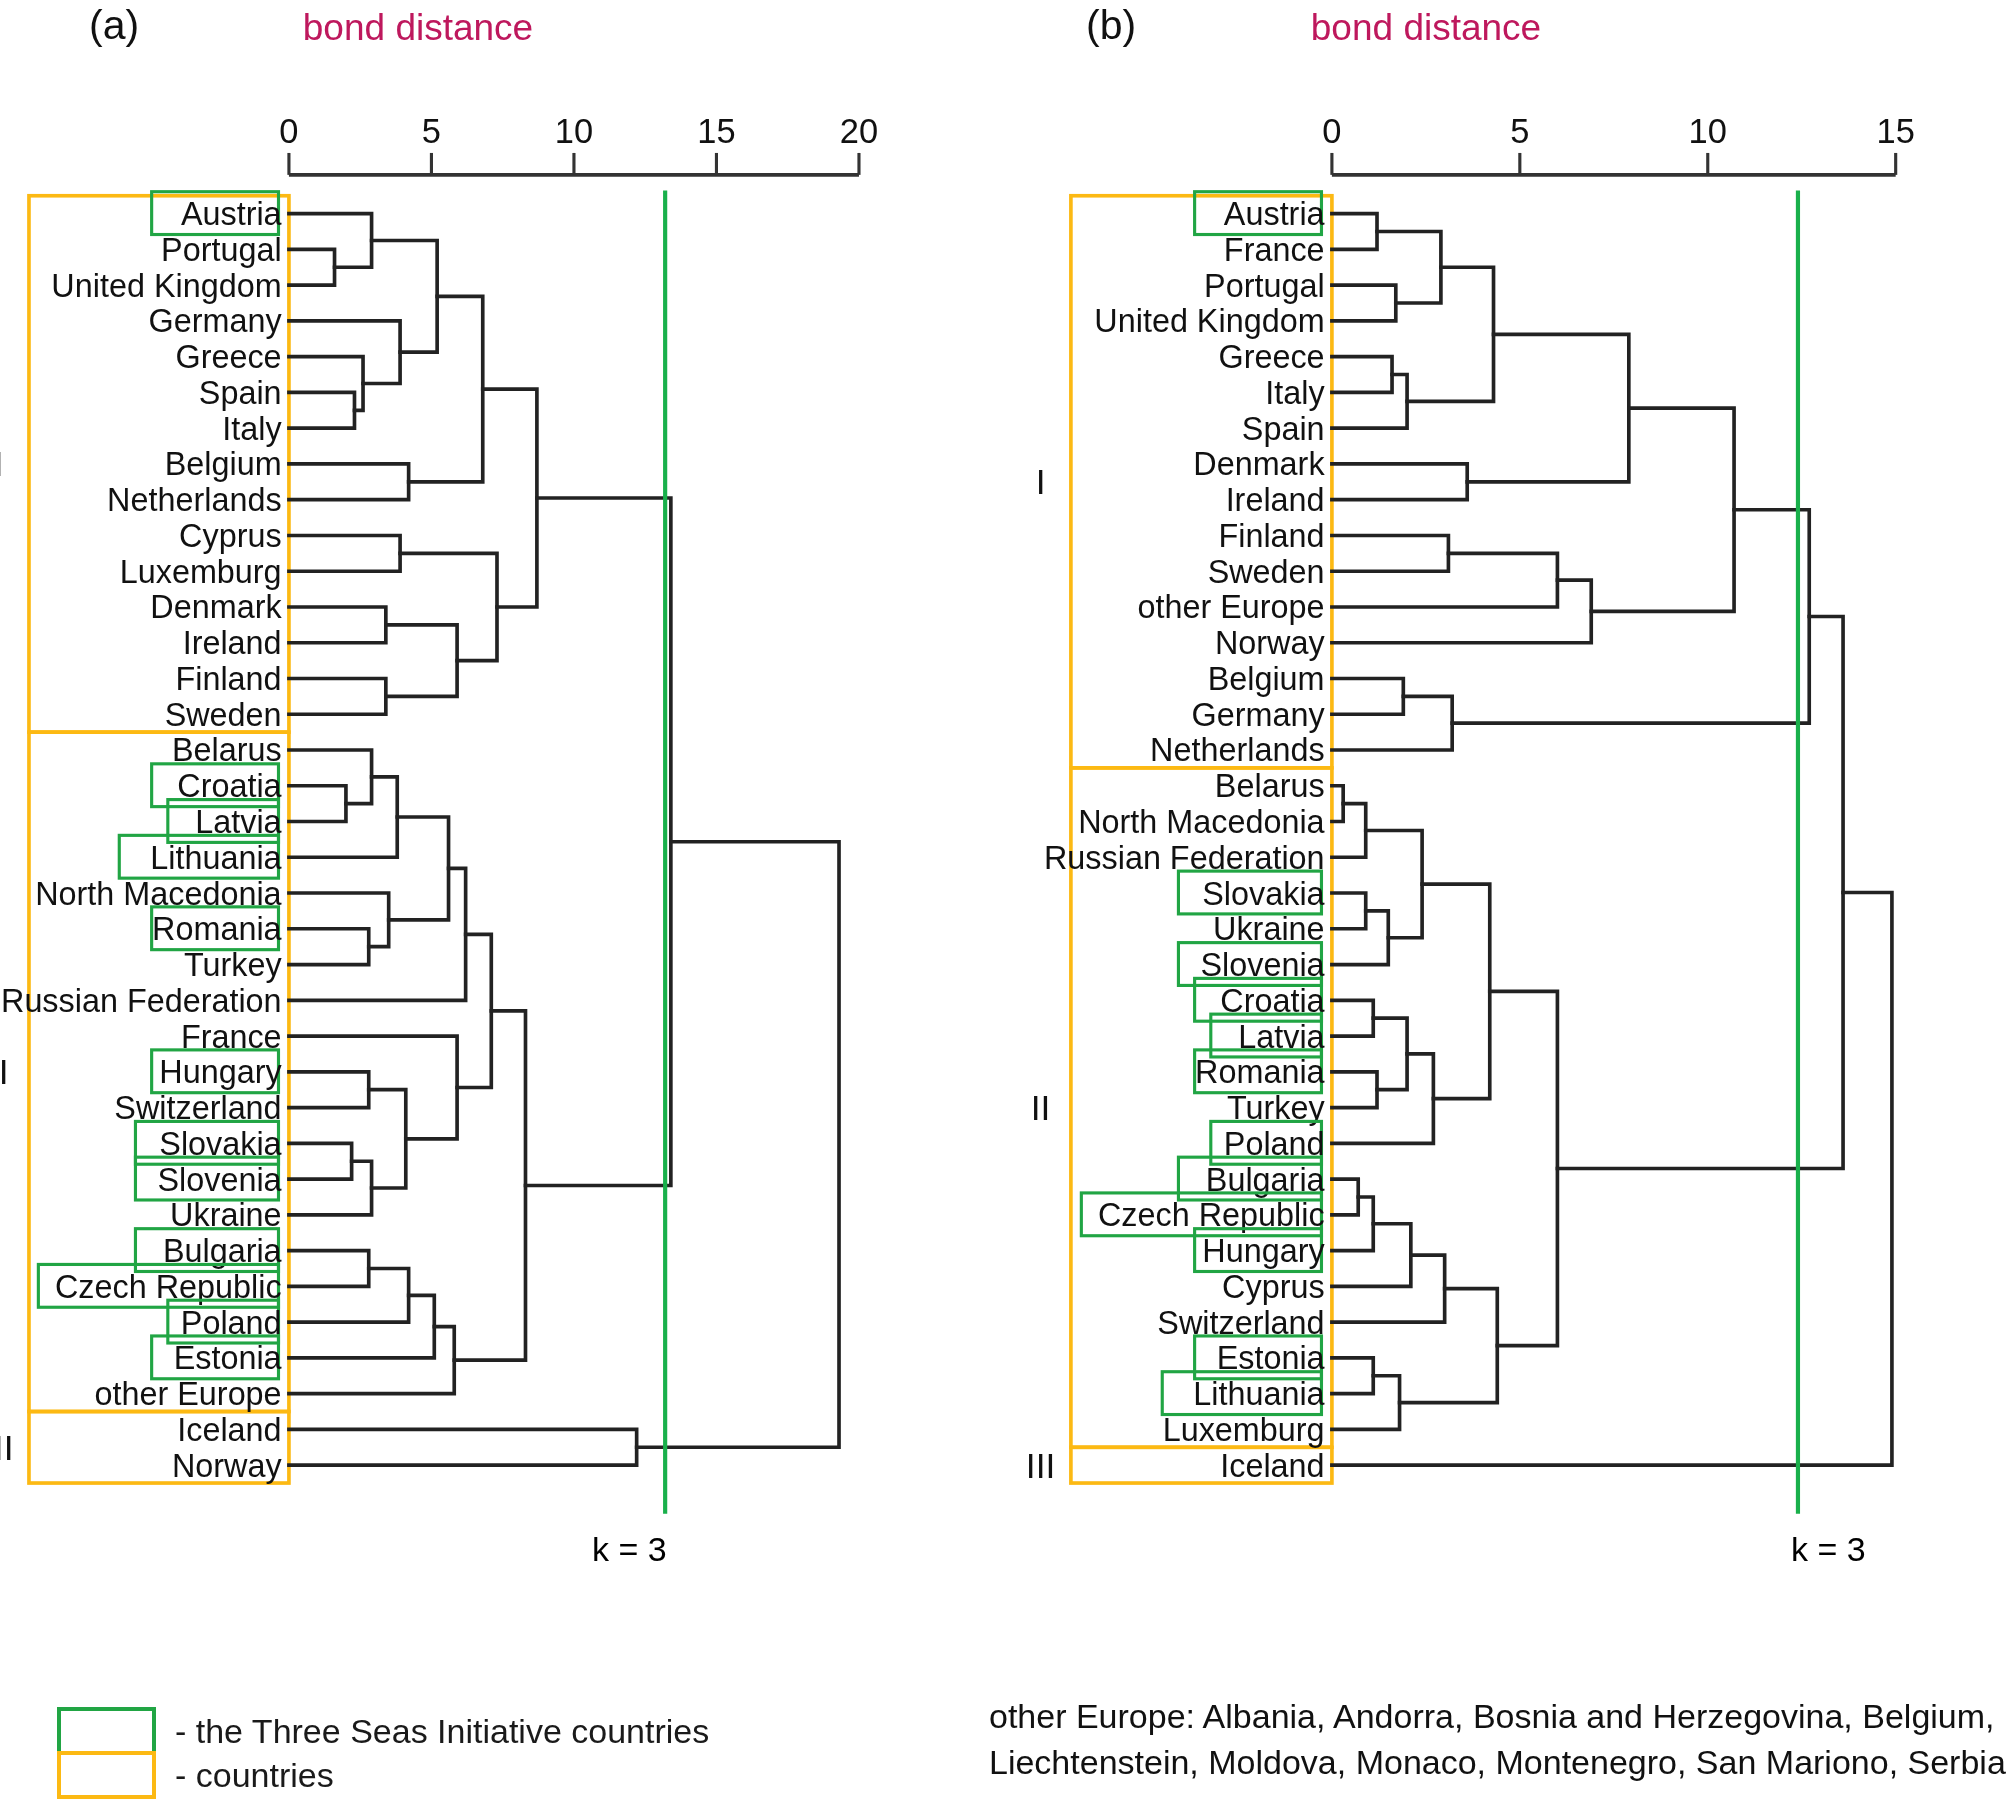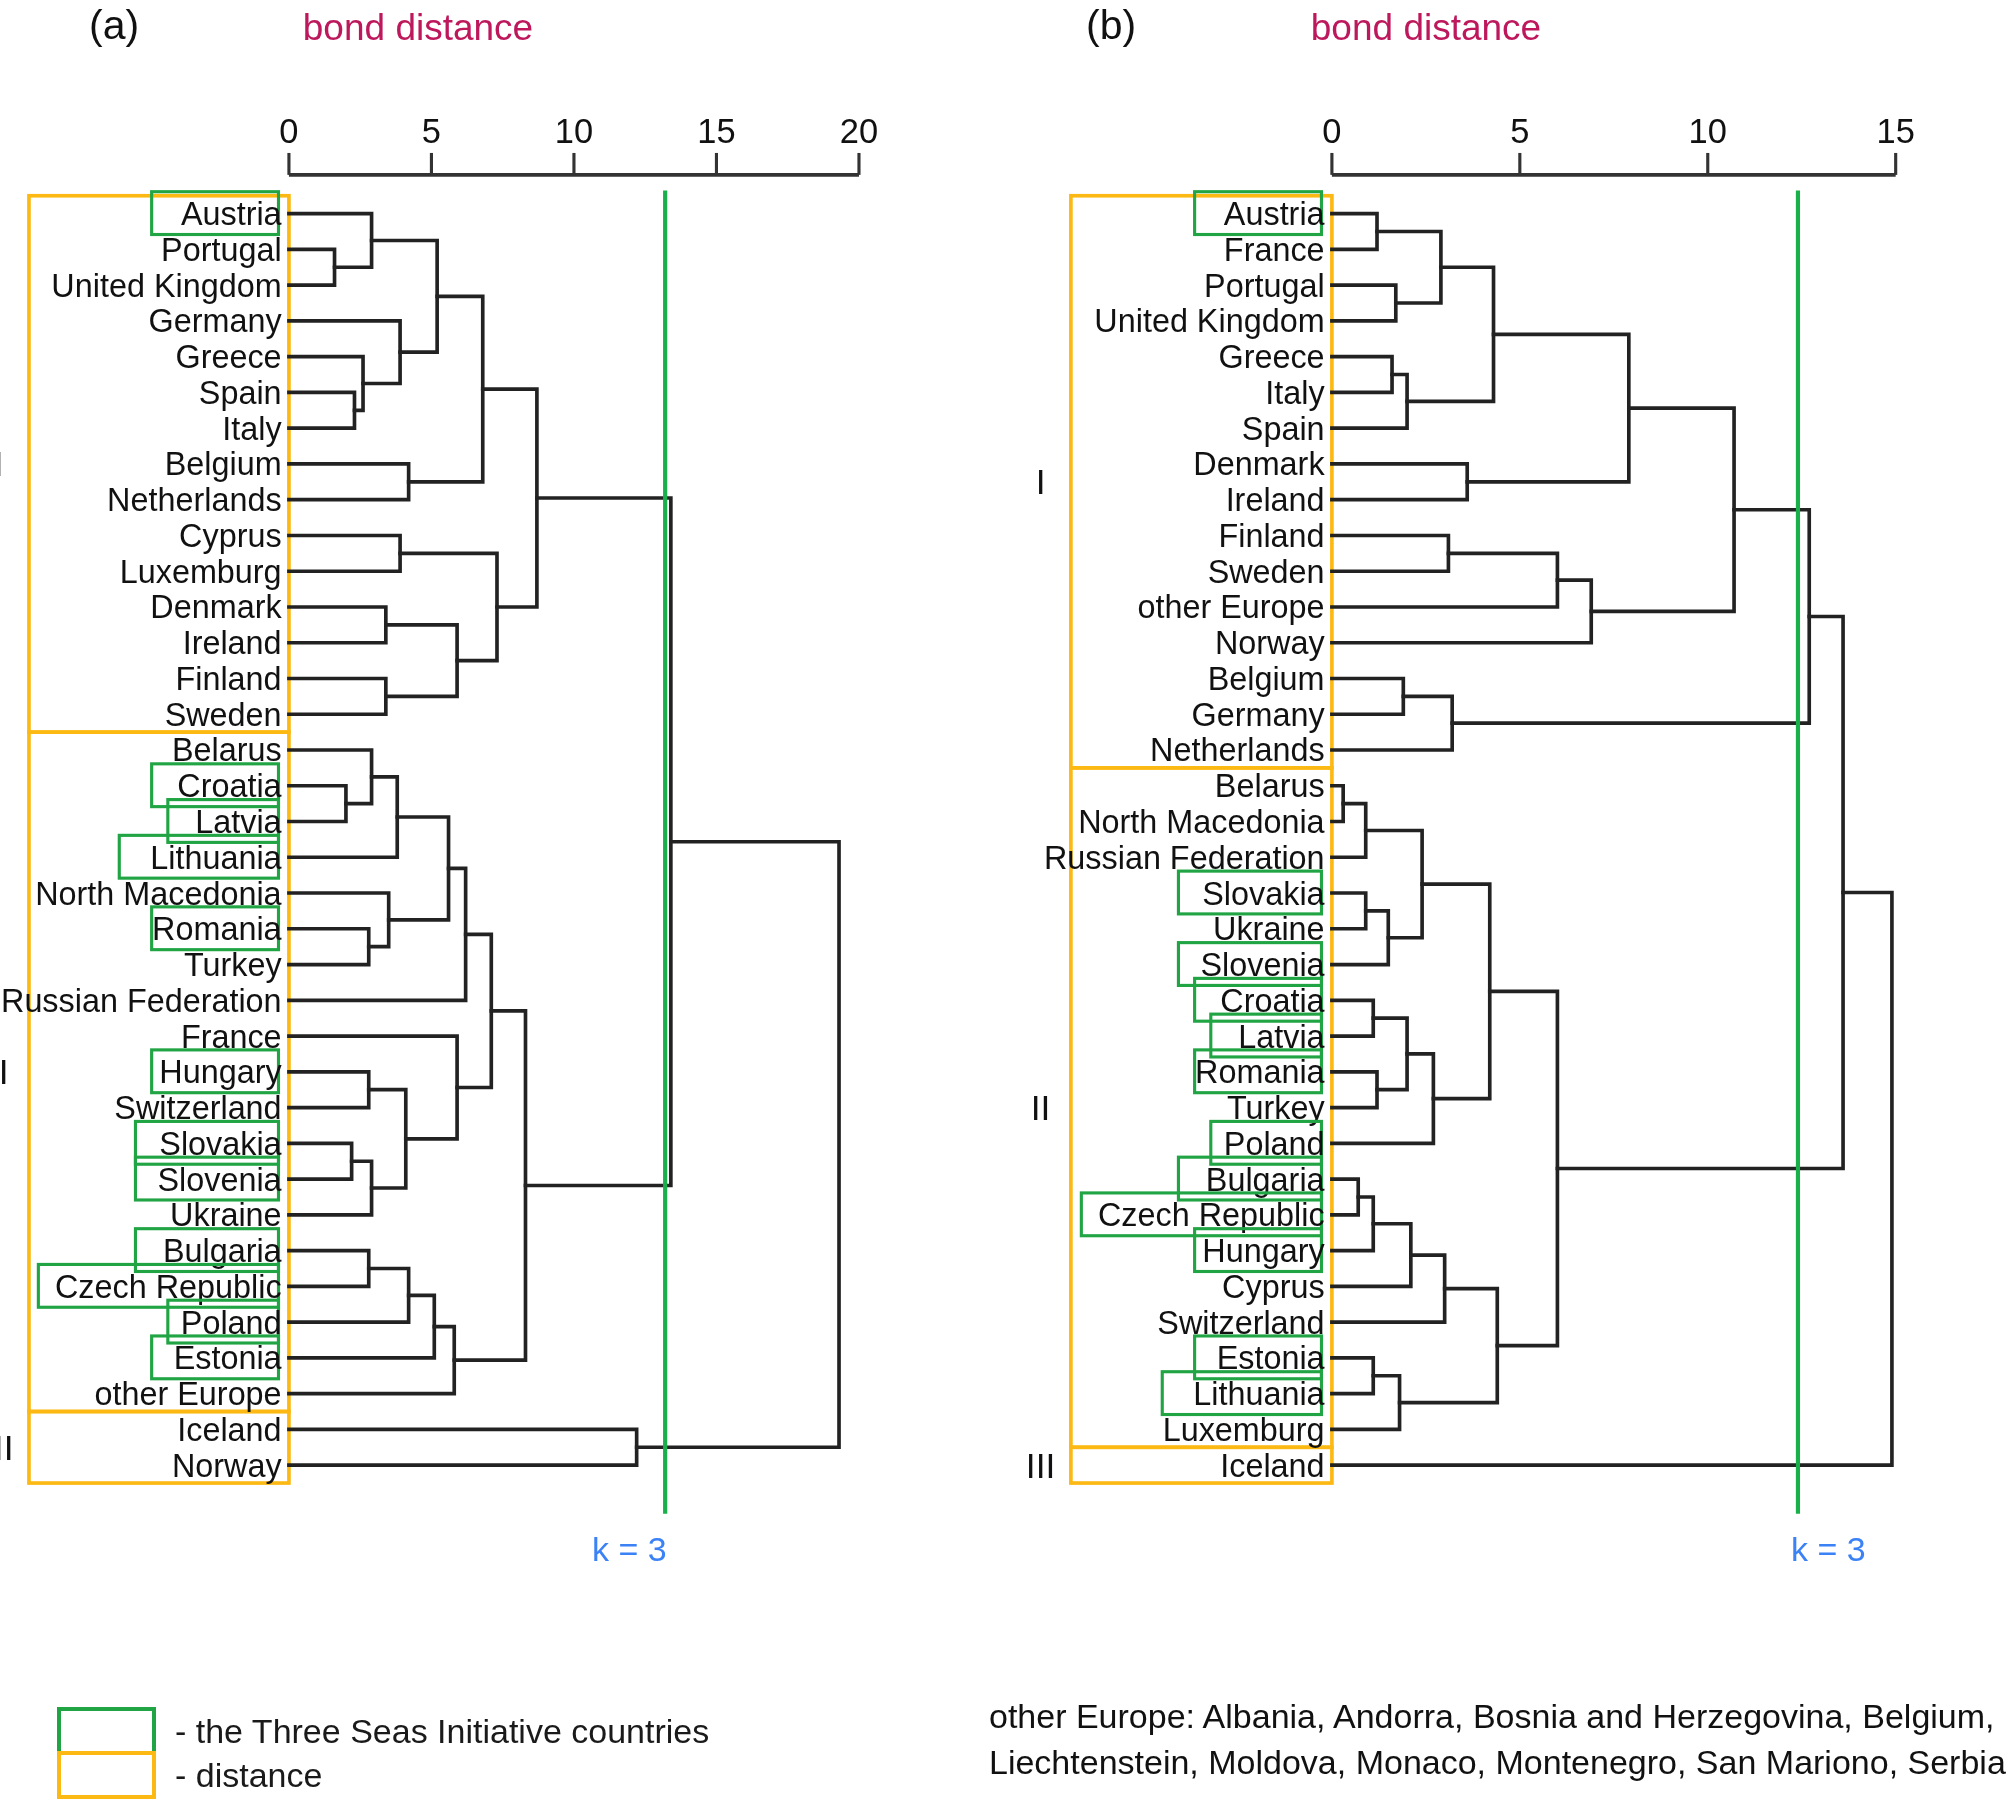--- a/index.html
+++ b/index.html
@@ -3,21 +3,21 @@
 <meta charset="utf-8">
 <style>
   html,body{margin:0;padding:0;background:#ffffff;}
   body{width:2015px;height:1814px;position:relative;
        font-family:"Liberation Sans",sans-serif;color:#1a1a1a;}
   .panel{position:absolute;top:0;height:1660px;}
   #panel-a{left:0;width:1008px;}
   #panel-b{left:1008px;width:1008px;}
   .panel-tag{position:absolute;font-size:41px;line-height:1;color:#111;}
   .axis-title{position:absolute;font-size:37px;text-align:center;color:#be185d;}
-  .kline-label{position:absolute;font-size:34px;color:#3b82f6;}
+  .kline-label{position:absolute;font-size:34px;color:#000000;}
   svg{position:absolute;left:0;top:0;overflow:visible;}
   .legend-row{position:absolute;display:flex;align-items:center;}
   .sw{width:99px;height:48px;background:#fff;box-sizing:border-box;}
   .sw-green{border:4.7px solid #21a544;}
   .sw-orange{border:4.7px solid #fcb913;}
   .legend-txt{margin-left:19px;font-size:34px;white-space:nowrap;}
   .note{position:absolute;font-size:34px;line-height:1.35;color:#111;width:1023px;}
 </style>
 </head>
 <body>
@@ -245,20 +245,20 @@
     </svg>
   <div class="kline-label" style="left:783px;top:1530px;">k = 3</div>
 </div>
 
 <div class="legend-row" style="left:57px;top:1691px;margin-top:16px;">
   <div class="sw sw-green"></div>
   <div class="legend-txt">- the Three Seas Initiative countries</div>
 </div>
 <div class="legend-row" style="left:57px;top:1751px;">
   <div class="sw sw-orange"></div>
-  <div class="legend-txt">- distance</div>
+  <div class="legend-txt">- countries</div>
 </div>
 
 <div class="note" style="left:989px;top:1694px;">
   <div>other Europe: Albania, Andorra, Bosnia and Herzegovina, Belgium,</div>
   <div>Liechtenstein, Moldova, Monaco, Montenegro, San Mariono, Serbia</div>
 </div>
 
 
 </body></html>

